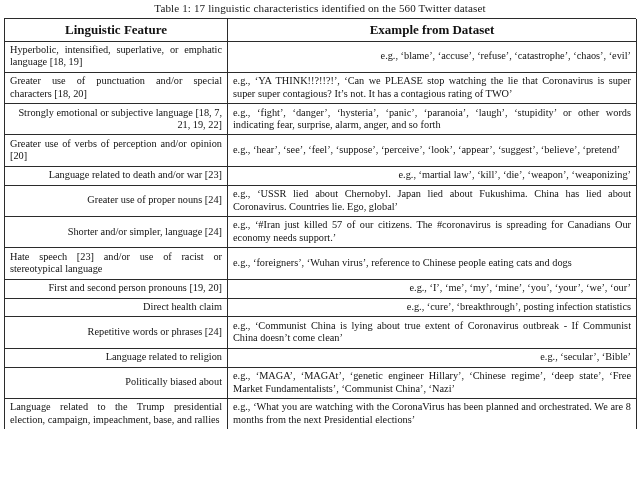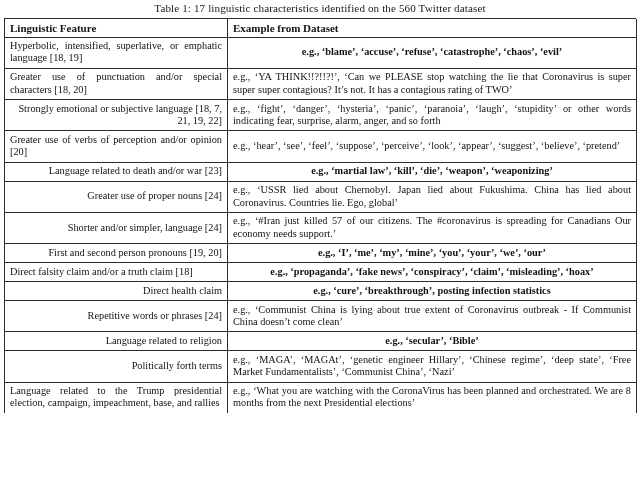--- a/index.html
+++ b/index.html
@@ -47,22 +47,22 @@
     vertical-align: middle;
     padding: 2.5px 5px 3.0px 5px;
     border-left: 1.3px solid #2b2b2b;
     border-right: 1.3px solid #2b2b2b;
   }
   table.ltable th:first-child, table.ltable td:first-child {
     border-left: 1.3px solid #2b2b2b;
   }
   thead th {
     font-weight: bold;
-    text-align: left;
-    font-size: 11px;
+    text-align: center;
+    font-size: 13px;
     padding-top: 3px;
     padding-bottom: 4px;
     border-bottom: 1.3px solid #2b2b2b;
   }
   tbody tr td {
     border-top: 1.1px solid #2b2b2b;
     border-bottom: 0;
   }
   tbody tr:first-child td {
     border-top: 0;
@@ -72,21 +72,21 @@
     text-justify: inter-word;
     hyphens: manual;
     line-height: 12.4px;
   }
   td.feat.nojust { text-align: right; }
   td.ex {
     text-align: justify;
     text-justify: inter-word;
     line-height: 12.4px;
   }
-  td.ex.nojust { text-align: center; font-weight: bold; }
+  td.ex.nojust { text-align: right; }
 </style>
 </head>
 <body>
 
 <div class="page">
 
   <div class="caption">Table 1: 17 linguistic characteristics identified on the 560 Twitter dataset</div>
 
   <div class="table-wrap">
     <table class="ltable">
@@ -123,41 +123,41 @@
           </tr>
           <tr>
             <td class="feat nojust">Greater use of proper nouns [24]</td>
             <td class="ex">e.g., ‘USSR lied about Chernobyl. Japan lied about Fukushima. China has lied about Coronavirus. Countries lie. Ego, global’</td>
           </tr>
           <tr>
             <td class="feat nojust">Shorter and/or simpler, language [24]</td>
             <td class="ex">e.g., ‘#Iran just killed 57 of our citizens. The #coronavirus is spreading for Canadians Our economy needs support.’</td>
           </tr>
           <tr>
+            <td class="feat">Hate speech [23] and/or use of racist or stereotypical language</td>
+            <td class="ex">e.g., ‘foreigners’, ‘Wuhan virus’, reference to Chinese people eating cats and dogs</td>
+          </tr>
+          <tr>
             <td class="feat nojust">First and second person pronouns [19, 20]</td>
             <td class="ex nojust">e.g., ‘I’, ‘me’, ‘my’, ‘mine’, ‘you’, ‘your’, ‘we’, ‘our’</td>
-          </tr>
-          <tr>
-            <td class="feat">Direct falsity claim and/or a truth claim [18]</td>
-            <td class="ex nojust">e.g., ‘propaganda’, ‘fake news’, ‘conspiracy’, ‘claim’, ‘misleading’, ‘hoax’</td>
           </tr>
           <tr>
             <td class="feat nojust">Direct health claim</td>
             <td class="ex nojust">e.g., ‘cure’, ‘breakthrough’, posting infection statistics</td>
           </tr>
           <tr>
             <td class="feat nojust">Repetitive words or phrases [24]</td>
             <td class="ex">e.g., ‘Communist China is lying about true extent of Coronavirus outbreak - If Communist China doesn’t come clean’</td>
           </tr>
           <tr>
             <td class="feat nojust">Language related to religion</td>
             <td class="ex nojust">e.g., ‘secular’, ‘Bible’</td>
           </tr>
           <tr>
-            <td class="feat nojust">Politically forth terms</td>
+            <td class="feat nojust">Politically biased about</td>
             <td class="ex">e.g., ‘MAGA’, ‘MAGAt’, ‘genetic engineer Hillary’, ‘Chinese regime’, ‘deep state’, ‘Free Market Fundamentalists’, ‘Communist China’, ‘Nazi’</td>
           </tr>
           <tr>
             <td class="feat">Language related to the Trump presidential election, campaign, impeachment, base, and rallies</td>
             <td class="ex">e.g., ‘What you are watching with the CoronaVirus has been planned and orchestrated. We are 8 months from the next Presidential elections’</td>
           </tr>
         </tbody>
     </table>
   </div>
 

